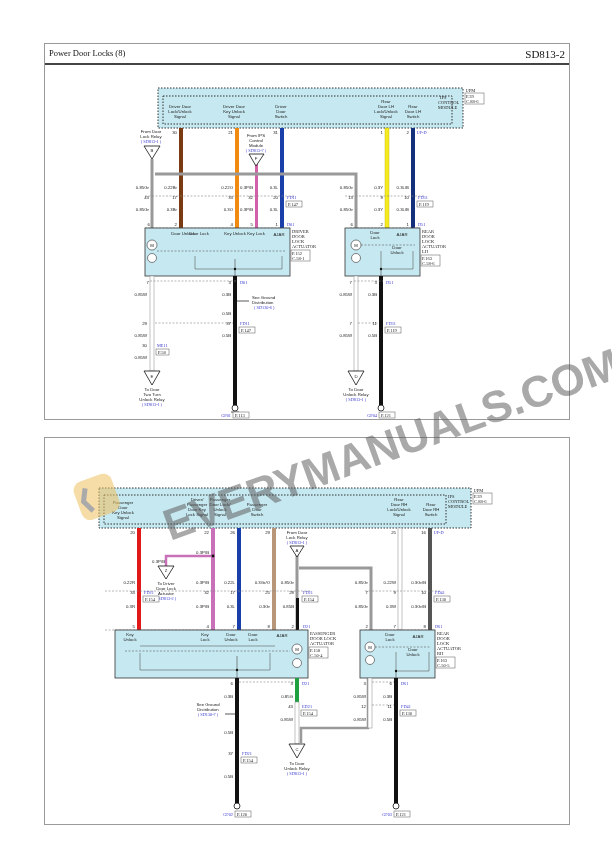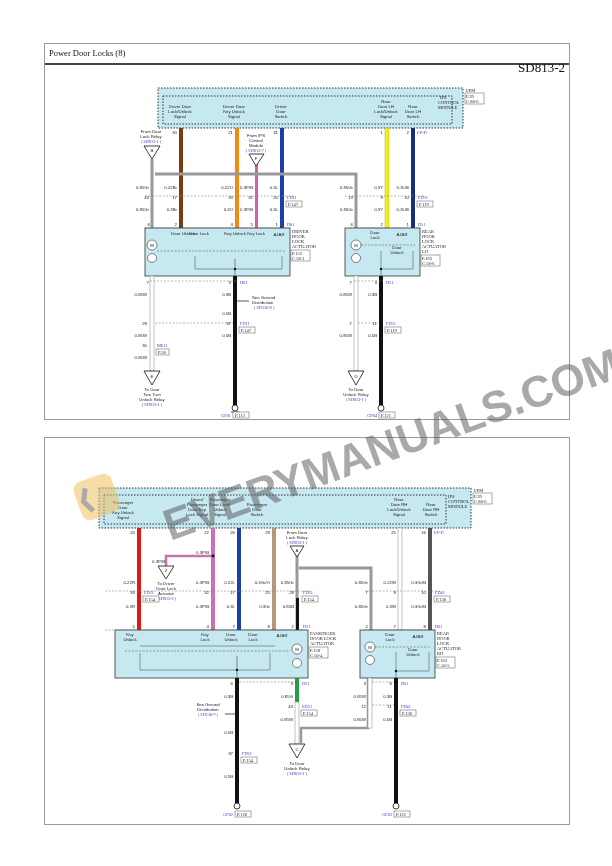--- a/index.html
+++ b/index.html
@@ -1,20 +1,20 @@
 <!DOCTYPE html>
 <html><head>
 <meta charset="utf-8">
 <style>
   html,body{margin:0;padding:0;background:#fff;}
   body{width:612px;height:866px;position:relative;overflow:hidden;font-family:"Liberation Sans",sans-serif;}
   .panel{position:absolute;left:44px;width:524px;border:1px solid #9a9a9a;background:#fff;}
   .panel-head{position:absolute;left:0;top:0;right:0;height:19px;border-bottom:2px solid #444;}
   .panel-title{position:absolute;left:4px;top:4px;font-family:"Liberation Serif",serif;font-size:8.5px;color:#111;}
-  .panel-code{position:absolute;right:4px;top:4px;font-family:"Liberation Serif",serif;font-size:13px;color:#111;margin-top:12px;}
+  .panel-code{position:absolute;right:4px;top:4px;font-family:"Liberation Serif",serif;font-size:11px;color:#111;}
   svg{position:absolute;left:0;top:0;}
   .t{font-family:"Liberation Sans",sans-serif;font-size:4.3px;fill:#222;}
   .ts{font-family:"Liberation Serif",serif;font-size:4.5px;fill:#222;}
   .tb{font-family:"Liberation Serif",serif;font-size:4.3px;fill:#3a3ad0;}
   .wm{position:absolute;pointer-events:none;}
 </style>
 </head>
 <body>
 
 <div class="panel" style="top:43px;height:375px;">

